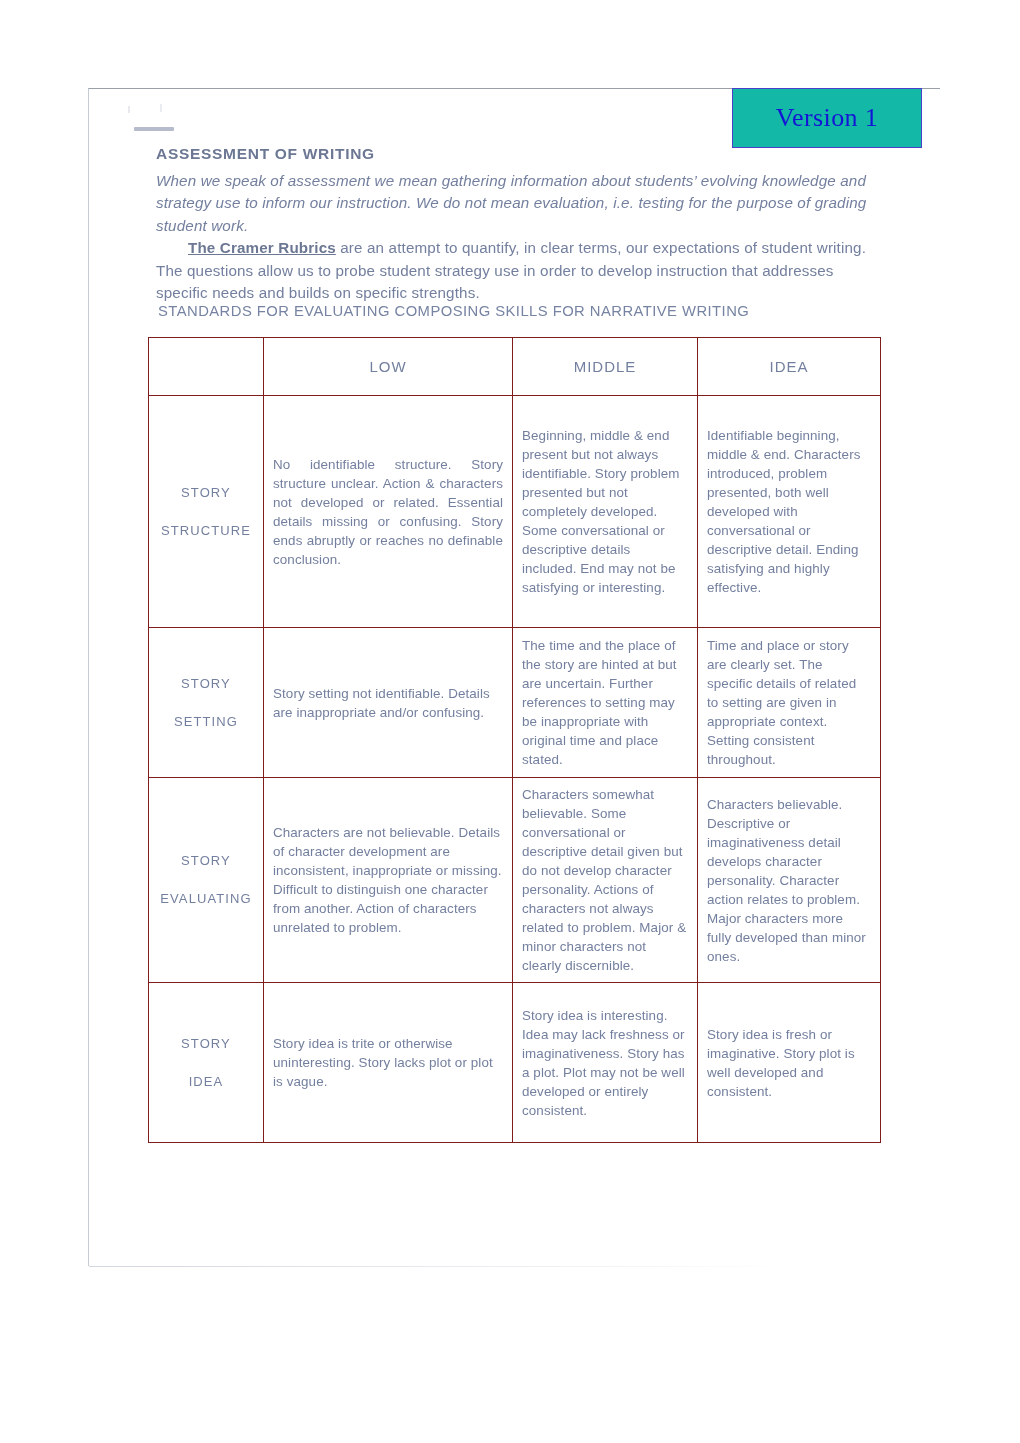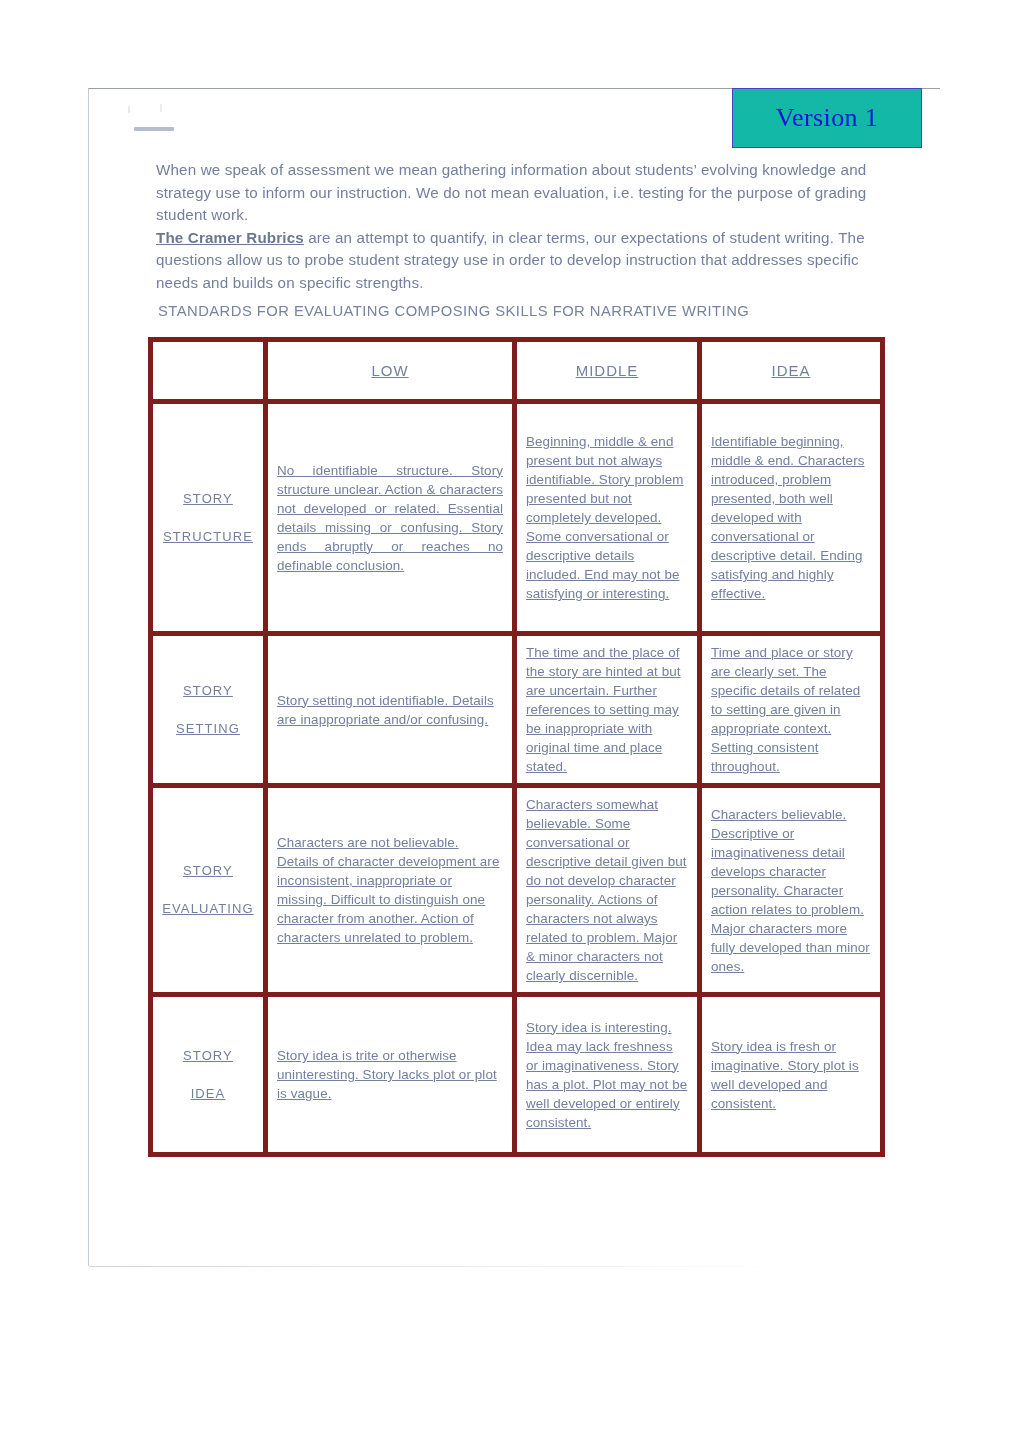--- a/index.html
+++ b/index.html
@@ -87,26 +87,27 @@
     top: 143px;
     width: 712px;
   }
   #intro-heading {
     font-size: 15.5px;
     letter-spacing: .7px;
     color: #6b7793;
     font-weight: 600;
     margin-bottom: 2px;
   }
-  #intro-p1 { margin: 16px 0 0 0; }
+  #intro-p1 { margin: 4px 0 0 0; font-style: italic; }
   #intro-p2 { margin: 0; }
   #cramer-rubrics {
     font-weight: 700;
     text-decoration: underline;
     color: #6b7793;
+    margin-left: 32px;
   }
 
   #standards-heading {
     position: absolute;
     left: 158px;
     top: 300px;
     font-size: 14.8px;
     letter-spacing: .45px;
     color: #7683a2;
     white-space: nowrap;
@@ -115,26 +116,25 @@
   
   #rubric-table {
     position: absolute;
     left: 148px;
     top: 337px;
     width: 732px;
     border-collapse: collapse;
     table-layout: fixed;
   }
   #rubric-table td, #rubric-table th {
-    border: 5px solid #7f1d1d;
+    border: 1px solid #7f1d1d;
     vertical-align: middle;
     padding: 7px 9px;
     color: #737f9e;
     font-weight: normal;
-    text-decoration: underline;
   }
   .col-label   { width: 115px; }
   .col-low     { width: 249px; }
   .col-middle  { width: 185px; }
   .col-high    { width: 183px; }
 
   thead td {
     height: 43px;
     text-align: center;
     font-size: 15px;
@@ -162,20 +162,21 @@
 
 <div class="artifact-tick" style="left:128px; top:106px; width:2px; height:7px; opacity:.5;"></div>
 <div class="artifact-tick" style="left:160px; top:104px; width:2px; height:8px; opacity:.45;"></div>
 <div id="artifact-dash"></div>
 
 <div id="version-box">
   <span id="version-label">Version 1</span>
 </div>
 
 <div id="intro-block">
+  <div id="intro-heading" class="doc-text">ASSESSMENT OF WRITING</div>
   <p id="intro-p1" class="doc-text">When we speak of assessment we mean gathering information about students’ evolving knowledge and strategy use to inform our instruction. We do not mean evaluation, i.e. testing for the purpose of grading student work.</p>
   <p id="intro-p2" class="doc-text"><span id="cramer-rubrics">The Cramer Rubrics</span><span> are an attempt to quantify, in clear terms, our expectations of student writing. The questions allow us to probe student strategy use in order to develop instruction that addresses specific needs and builds on specific strengths.</span></p>
 </div>
 
 <div id="standards-heading" class="doc-text">STANDARDS FOR EVALUATING COMPOSING SKILLS FOR NARRATIVE WRITING</div>
 
 <table id="rubric-table">
   <colgroup>
     <col class="col-label">
       <col class="col-low">

